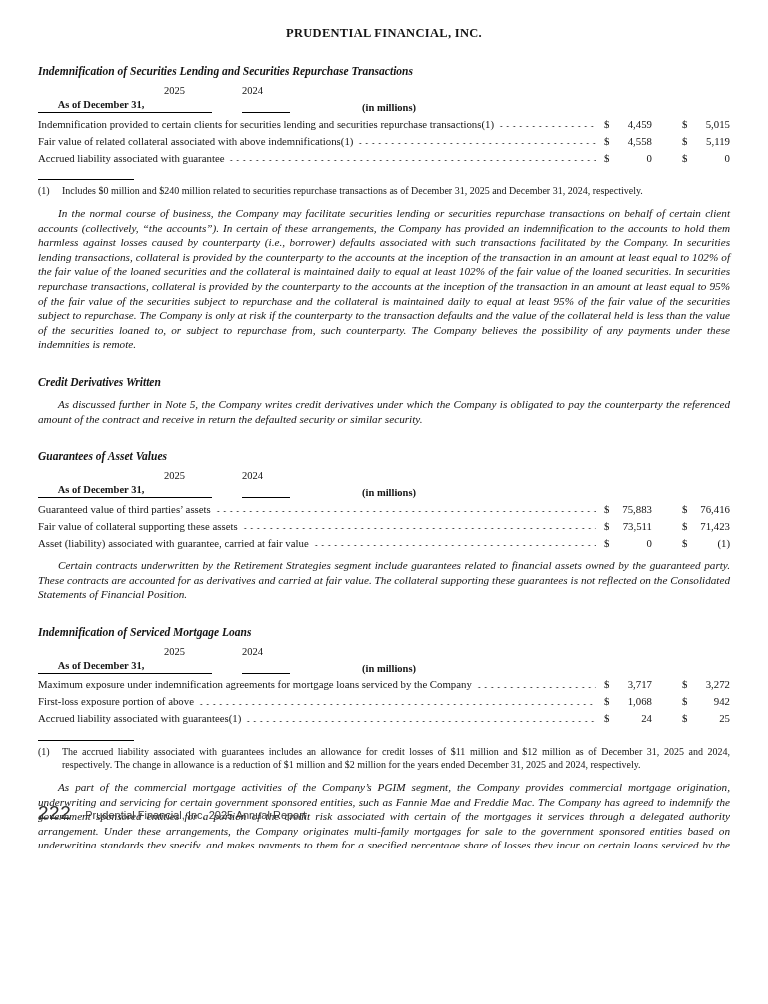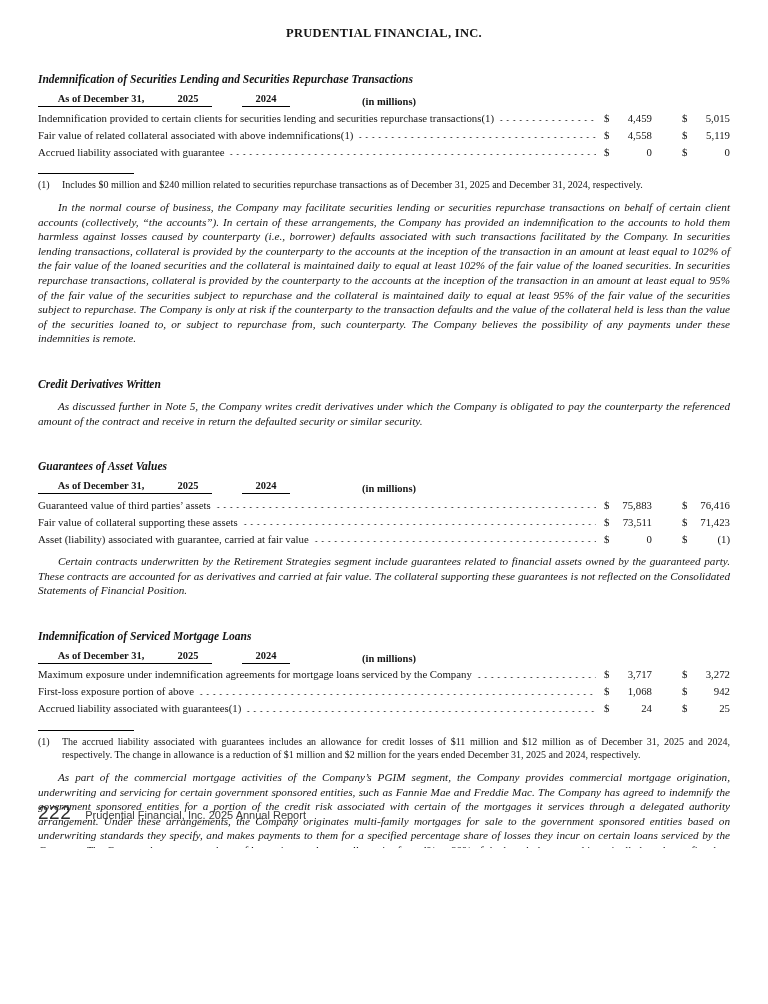--- a/index.html
+++ b/index.html
@@ -4,28 +4,28 @@
 <style>
   html,body{margin:0;padding:0;background:#ffffff;}
   .page{
     width:768px;height:848px;position:relative;box-sizing:border-box;
     background:#ffffff;color:#141414;
     font-family:"Liberation Serif","DejaVu Serif",serif;
     padding:26px 38px 0 38px;overflow:hidden;
   }
   .title{text-align:center;font-weight:bold;font-size:12.5px;letter-spacing:.3px;}
   .subtitle{text-align:center;font-weight:bold;font-size:11.5px;margin-top:11px;}
-  .sec-heading{font-weight:bold;font-style:italic;font-size:11.5px;margin-top:32px;}
+  .sec-heading{font-weight:bold;font-style:italic;font-size:11.5px;margin-top:24px;}
   .para{font-size:11.2px;line-height:14.6px;text-align:justify;text-indent:20px;margin-top:9px;font-style:italic;}
   
   .fin-table{margin-top:5px;}
   .tbl-head{display:flex;align-items:flex-end;}
   .as-of{width:126px;text-align:center;font-weight:bold;font-size:10.5px;padding-bottom:2px;border-bottom:1.2px solid #000;}
   .years{display:flex;justify-content:space-between;width:126px;margin-top:3px;}
-  .year{width:48px;text-align:center;font-weight:bold;font-size:10.5px;padding-bottom:2px;border-bottom:1.2px solid #000;}
+  .year{width:48px;font-weight:normal;font-size:10.5px;padding-bottom:16px;border-bottom:1.2px solid #000;}
   .units{width:126px;text-align:right;font-weight:bold;font-size:10.5px;margin-top:3px;}
   .trow{display:flex;align-items:baseline;font-size:10.8px;line-height:11.5px;margin-top:5.5px;}
   .tlabel{white-space:nowrap;}
   .leader{
     flex:1;align-self:flex-end;height:8px;margin:0 8px 1px 4px;
     background-image:radial-gradient(circle,#2b2b2b 0.8px,transparent 1px);
     background-size:6.5px 5px;background-repeat:repeat-x;background-position:0 100%;
   }
   .vals{display:flex;flex:0 0 auto;}
   .cell{width:48px;display:flex;justify-content:space-between;}

